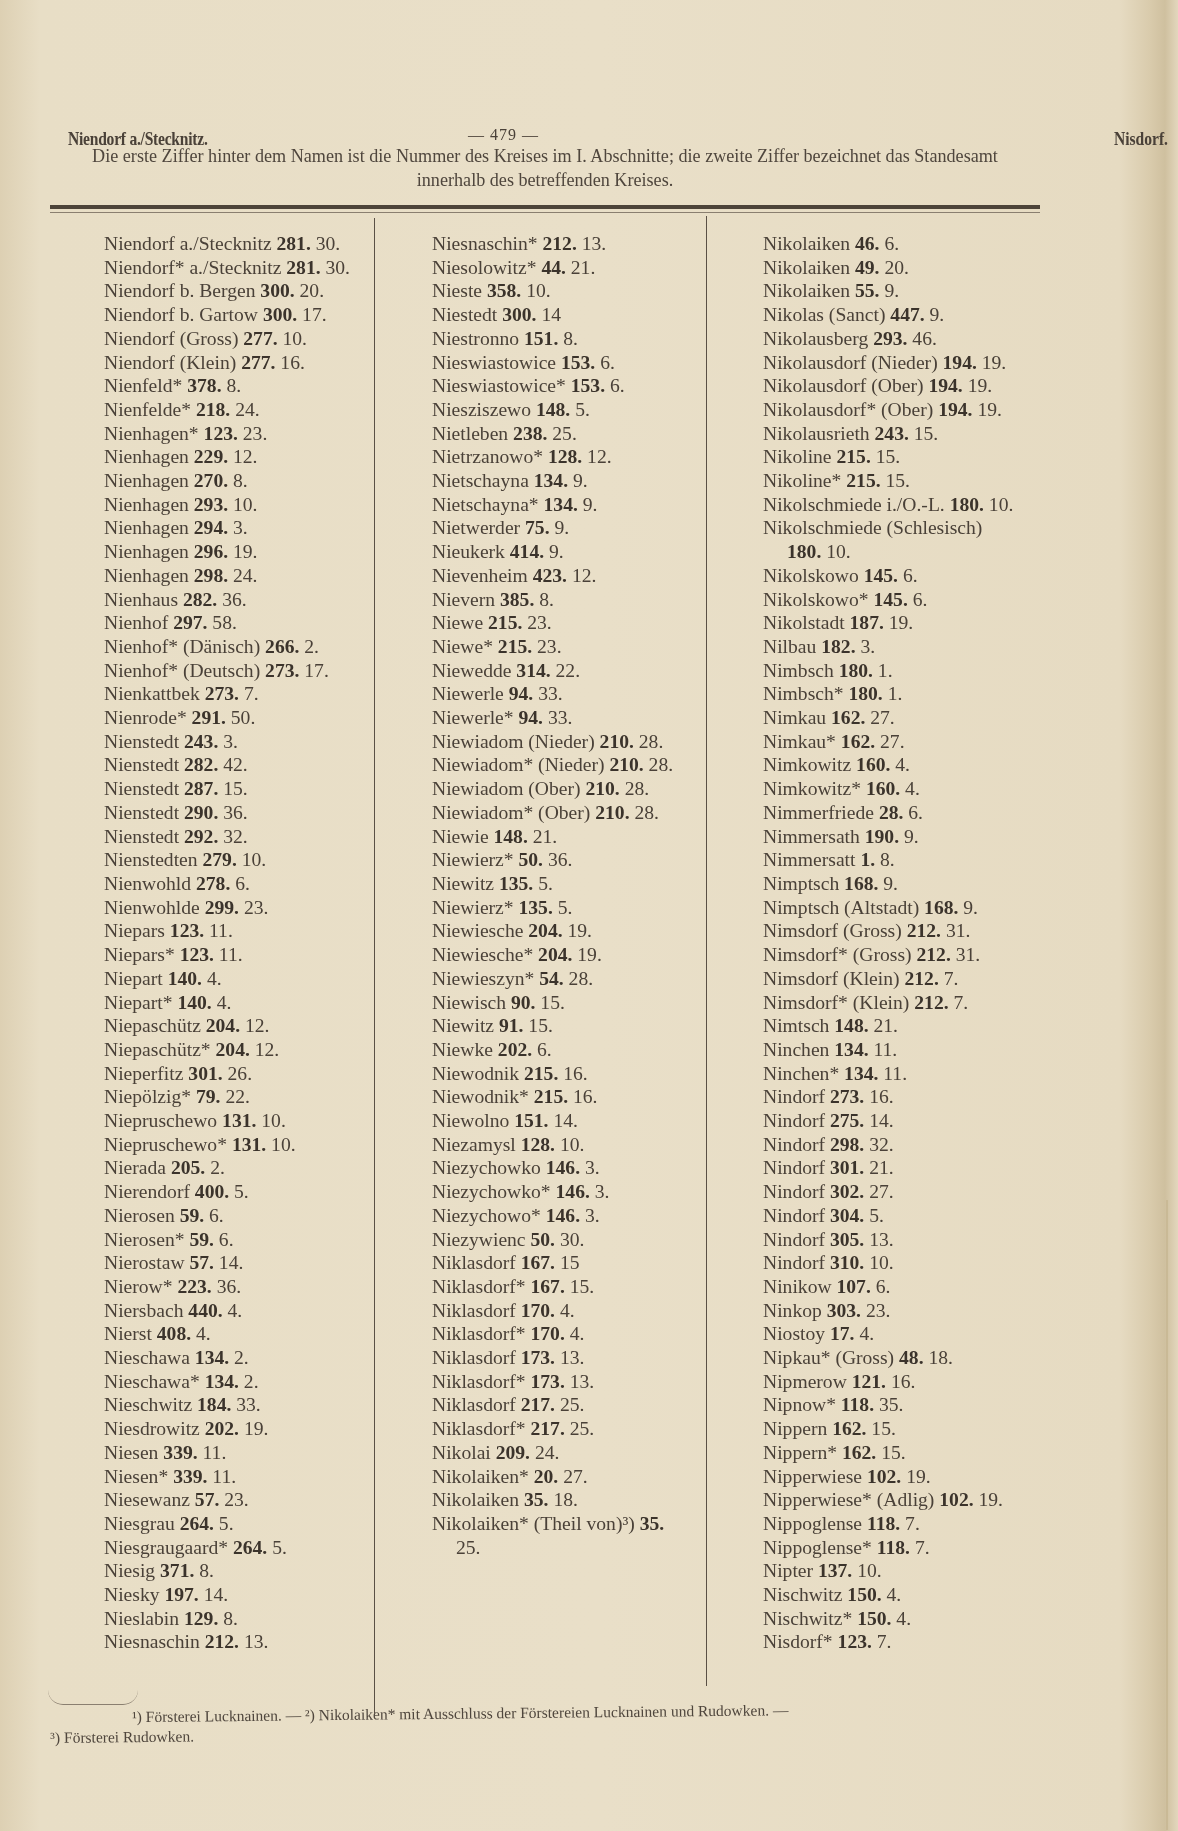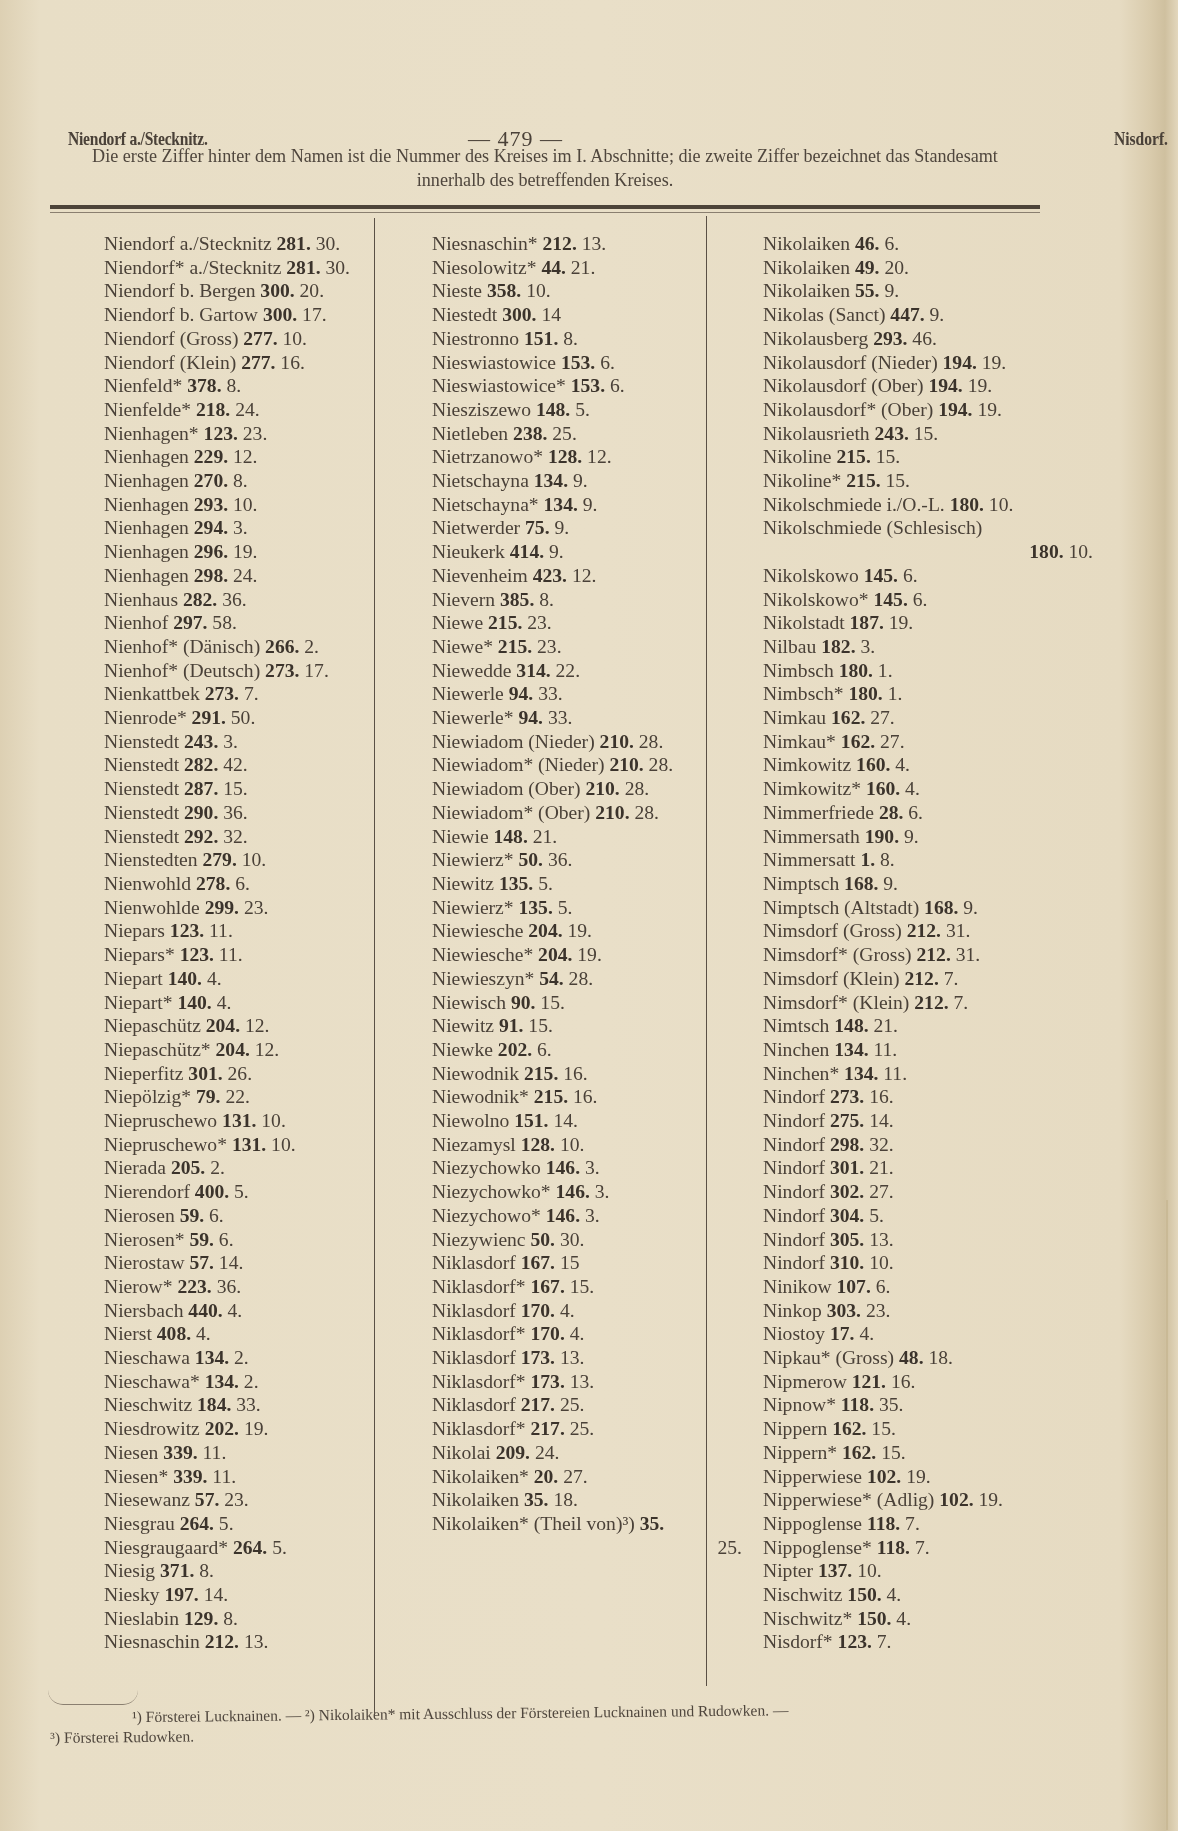--- a/index.html
+++ b/index.html
@@ -17,36 +17,36 @@
     .right-edge {
       position: absolute; right: 10px; top: 1200px; width: 2px; height: 630px;
       background: #c7b692; opacity: 0.8;
     }
     .running-head {
       position: absolute; top: 88px; left: 68px; right: 138px; height: 30px;
       font-size: 19px;
       margin-top: 40px;
     }
     .rh-left { position: absolute; left: 0; top: 0; font-weight: bold; letter-spacing: -0.3px; transform: scaleX(0.82); transform-origin: left; }
-    .rh-center { position: absolute; left: 400px; top: -2px; font-size: 22px; letter-spacing: 1px; }
+    .rh-center { position: absolute; left: 400px; top: -2px; font-size: 16px; letter-spacing: 1px; }
     .rh-right { position: absolute; right: -128px; top: 0; font-weight: bold; transform: scaleX(0.82); transform-origin: right; }
     .intro {
       position: absolute; top: 144px; left: 50px; width: 990px;
       text-align: center; font-size: 19.5px; line-height: 24px; color: #4f463d;
       transform: scaleX(0.93); transform-origin: center;
     }
     .rule-thick { position: absolute; left: 50px; width: 990px; top: 205px; height: 4px; background: #4d4439; }
     .rule-thin { position: absolute; left: 50px; width: 990px; top: 212px; height: 1px; background: #8a7f70; }
     .col-divider { position: absolute; width: 1px; background: #5a5045; }
     .column {
       position: absolute; top: 232px; font-size: 19.6px; line-height: 23.7px; color: #4a4138; margin-left: 48px;
     }
     .entry { white-space: nowrap; }
     .entry .k { font-weight: bold; color: #3b332b; }
-    .entry.wrap .cont { display: block; padding-left: 24px; text-align: right; }
+    .entry.wrap .cont { display: block; padding-left: 24px; }
     #col1 { left: 56px; width: 310px; }
     #col2 { left: 384px; width: 310px; }
     #col3 { left: 715px; width: 330px; }
     .footnote-curve {
       position: absolute; left: 48px; top: 1690px; width: 90px; height: 14px;
       border-bottom: 1px solid #8a7f70; border-radius: 0 0 60px 60px;
     }
     .footnotes {
       position: absolute; top: 1708px; left: 50px; width: 1000px;
       font-size: 15.5px; line-height: 20px; color: #4f463d;

